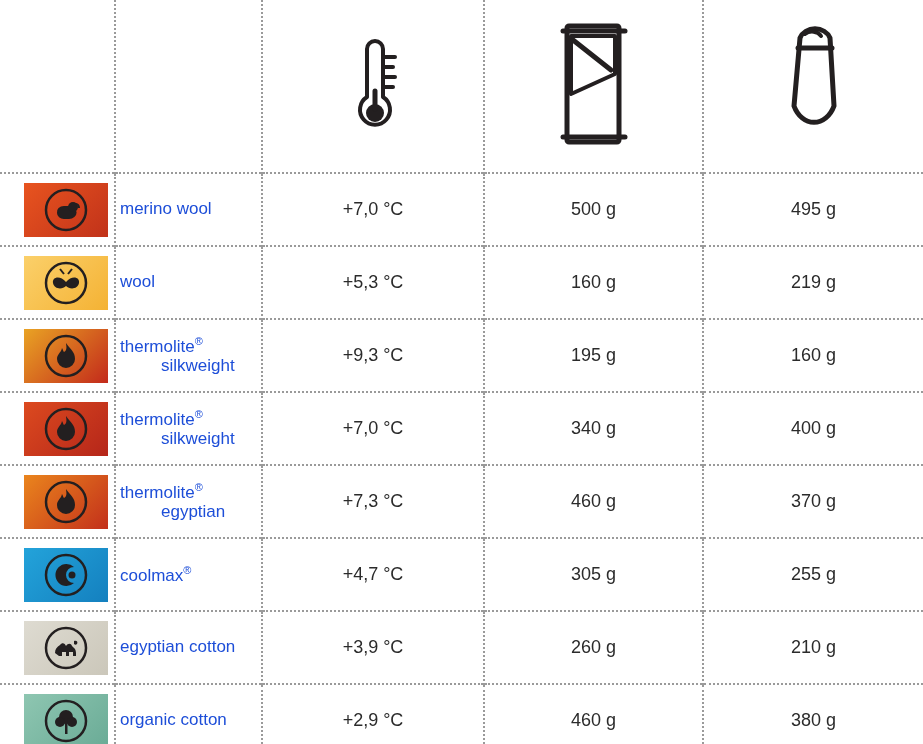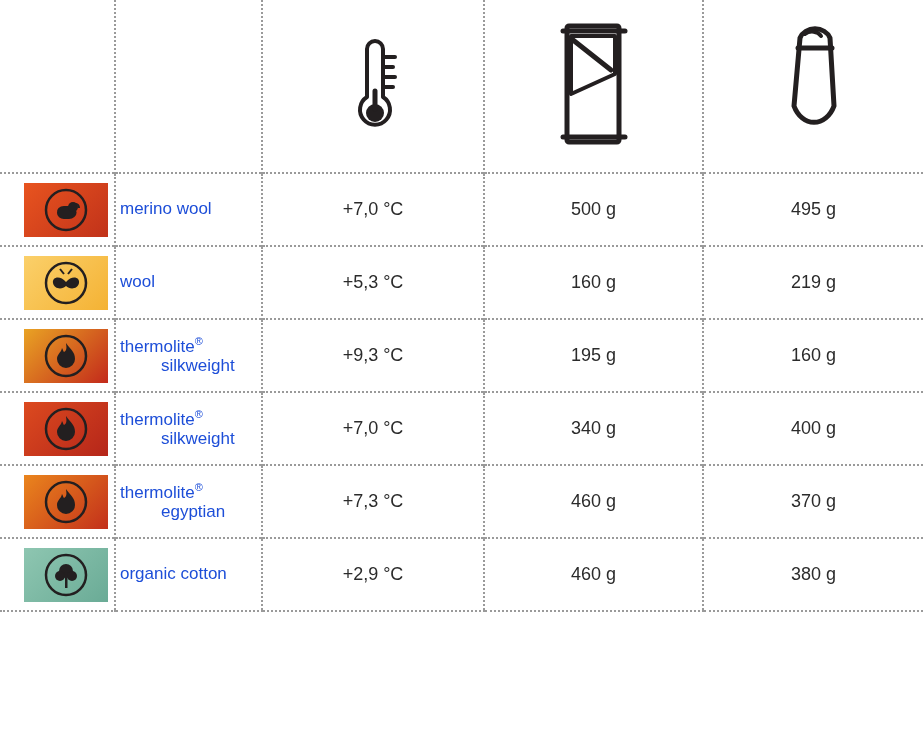--- a/index.html
+++ b/index.html
@@ -252,21 +252,55 @@
         </td>
         <td class="name-cell vline-left">
           <span>thermolite</span><span class="sup">®</span>
           <span class="label-line2">egyptian</span>
         </td>
         <td class="value-cell vline-left">+7,3 °C</td>
         <td class="value-cell vline-left">460 g</td>
         <td class="value-cell vline-left">370 g</td>
       </tr>
 
-
+      <tr class="data-row">
+        <td class="swatch-cell">
+          <span class="swatch" style="background:linear-gradient(135deg,#23a3da,#1480bf);">
+            <svg width="46" height="46" viewBox="0 0 46 46">
+              <circle cx="23" cy="23" r="20" fill="none" stroke="#231f20" stroke-width="2.5"></circle>
+              <path d="M31 15 a11 11 0 1 0 0 16 a8 8 0 1 1 0-16 z" fill="#231f20"></path>
+              <circle cx="29" cy="23" r="3.5" fill="#231f20"></circle>
+            </svg>
+          </span>
+        </td>
+        <td class="name-cell vline-left">
+          <span>coolmax</span><span class="sup">®</span>
+        </td>
+        <td class="value-cell vline-left">+4,7 °C</td>
+        <td class="value-cell vline-left">305 g</td>
+        <td class="value-cell vline-left">255 g</td>
+      </tr>
+
+      <tr class="data-row">
+        <td class="swatch-cell">
+          <span class="swatch" style="background:linear-gradient(135deg,#dedbd1,#cbc7ba);">
+            <svg width="46" height="46" viewBox="0 0 46 46">
+              <circle cx="23" cy="23" r="20" fill="none" stroke="#231f20" stroke-width="2.5"></circle>
+              <path d="M12 28 c0-4 2-6 5-8 c2-3 5-2 6 1 c2-3 5-3 6 0 c2 2 4 3 4 7 v3 h-3 v-4 h-4 v4 h-3 v-4 h-4 v4 h-3 z" fill="#231f20"></path>
+              <path d="M31 16 c3-1 4 1 3 3 c-1 1-2 1-3 0" fill="#231f20"></path>
+            </svg>
+          </span>
+        </td>
+        <td class="name-cell vline-left">
+          <span>egyptian cotton</span>
+        </td>
+        <td class="value-cell vline-left">+3,9 °C</td>
+        <td class="value-cell vline-left">260 g</td>
+        <td class="value-cell vline-left">210 g</td>
+      </tr>
 
       <tr class="data-row">
         <td class="swatch-cell">
           <span class="swatch" style="background:linear-gradient(135deg,#8ec6b1,#6aab96);">
             <svg width="46" height="46" viewBox="0 0 46 46">
               <circle cx="23" cy="23" r="20" fill="none" stroke="#231f20" stroke-width="2.5"></circle>
               <circle cx="23" cy="19" r="7" fill="#231f20"></circle>
               <circle cx="17" cy="24" r="5" fill="#231f20"></circle>
               <circle cx="29" cy="24" r="5" fill="#231f20"></circle>
               <rect x="22" y="24" width="2.5" height="12" fill="#231f20"></rect>

